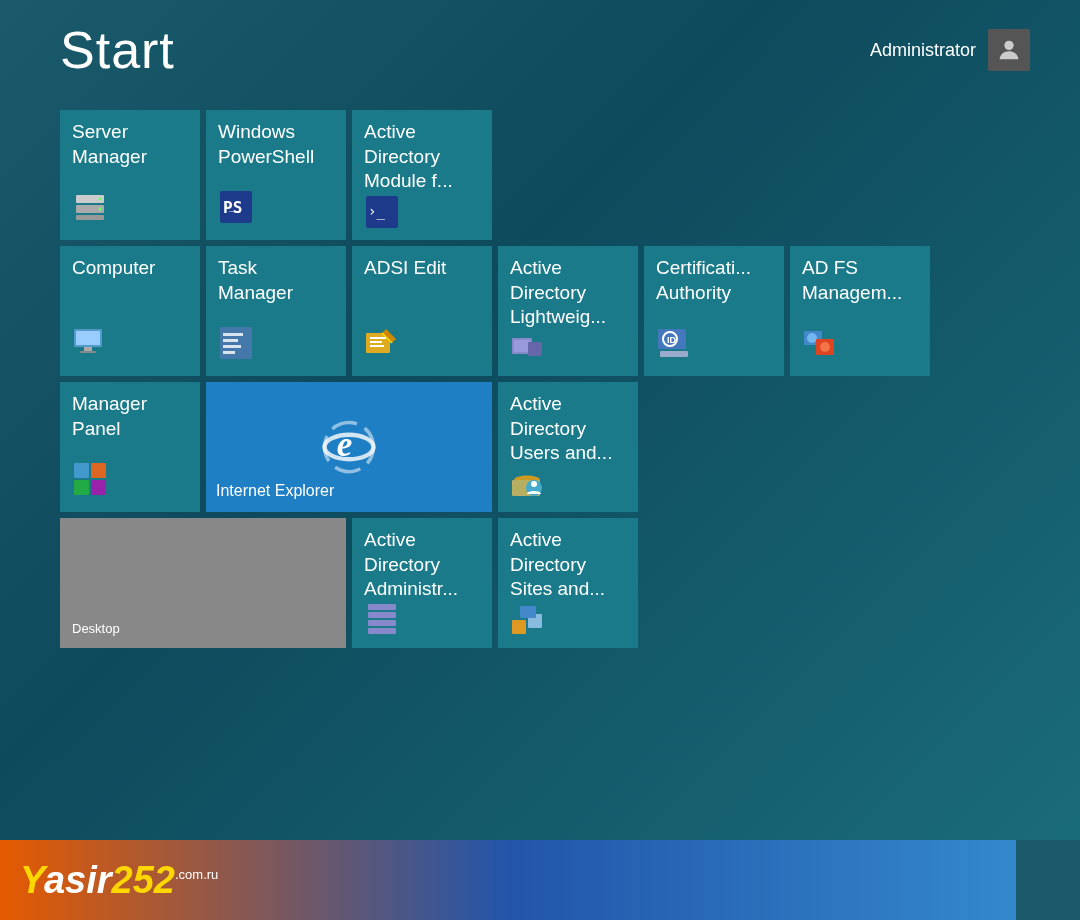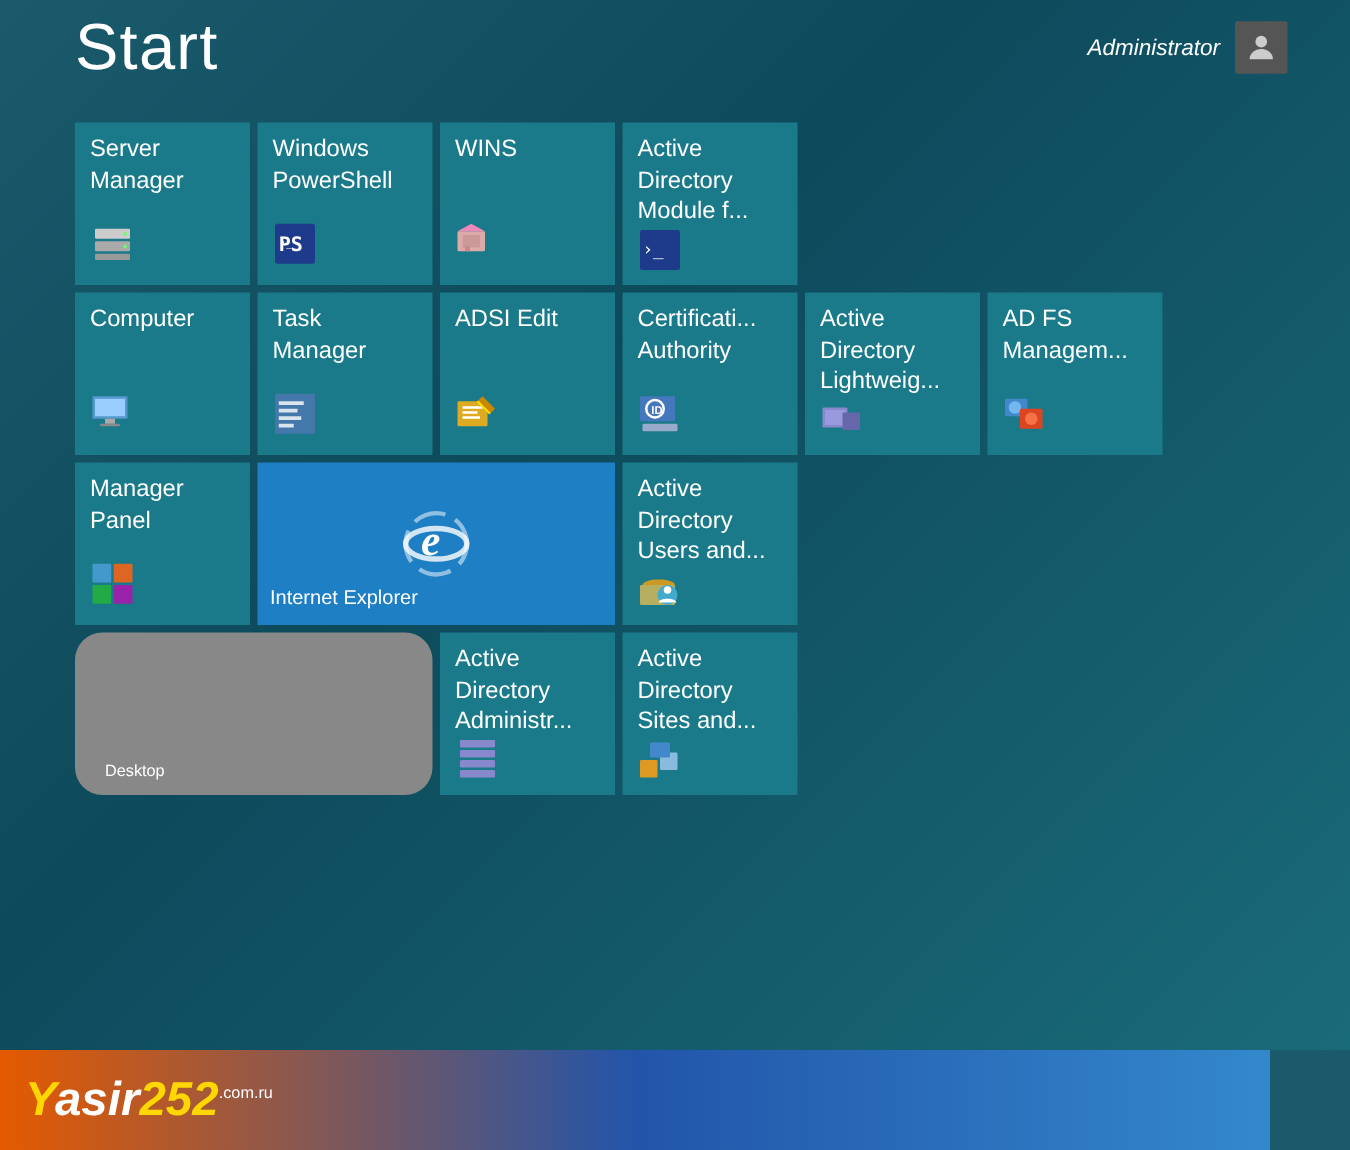--- a/index.html
+++ b/index.html
@@ -15,37 +15,36 @@
       width: 1080px;
       height: 840px;
       background: linear-gradient(135deg, #1a5a6b 0%, #0d4a5c 40%, #1a6b7a 100%);
       position: relative;
     }
 
     .header {
       display: flex;
       justify-content: space-between;
       align-items: center;
-      padding: 8px 50px 10px 60px;
+      padding: 20px 50px 10px 60px;
     }
 
     .start-title {
       color: white;
       font-size: 52px;
       font-weight: 200;
       letter-spacing: 1px;
     }
 
     .user-section {
       display: flex;
       align-items: center;
       gap: 12px;
       color: white;
       font-size: 18px;
-      font-style: italic;
     }
 
     .user-avatar {
       width: 42px;
       height: 42px;
       background: #555;
       border-radius: 2px;
       display: flex;
       align-items: center;
       justify-content: center;
@@ -104,22 +103,21 @@
       justify-content: flex-start;
       height: 50px;
       padding-bottom: 5px;
     }
 
     .desktop-tile {
       background: #999;
       display: flex;
       flex-direction: column;
       justify-content: flex-end;
-      padding: 10px 24px;
-      border-radius: 22px;
+      padding: 10px 12px;
     }
 
     .ie-tile {
       background: #1e7fc4;
       display: flex;
       flex-direction: column;
       align-items: center;
       justify-content: center;
       gap: 5px;
     }
@@ -175,31 +173,20 @@
         <span class="tile-label">Windows PowerShell</span>
         <div class="tile-icon">
           <svg class="svg-icon" viewBox="0 0 36 36">
             <rect x="2" y="2" width="32" height="32" rx="2" fill="#1e3a8a"></rect>
             <text x="5" y="24" font-size="16" fill="white" font-family="monospace" font-weight="bold">PS</text>
             <text x="5" y="20" font-size="10" fill="white" font-family="monospace">›_</text>
           </svg>
         </div>
       </div>
       <div class="tile tile-sm">
-        <span class="tile-label">WINS</span>
-        <div class="tile-icon">
-          <svg class="svg-icon" viewBox="0 0 36 36">
-            <rect x="2" y="8" width="22" height="16" rx="1" fill="#daa"></rect>
-            <rect x="6" y="11" width="14" height="10" fill="#c99"></rect>
-            <polygon points="2,8 13,2 24,8" fill="#e8b"></polygon>
-            <rect x="8" y="20" width="4" height="4" fill="#c88"></rect>
-          </svg>
-        </div>
-      </div>
-      <div class="tile tile-sm">
         <span class="tile-label">Active Directory Module f...</span>
         <div class="tile-icon">
           <svg class="svg-icon" viewBox="0 0 36 36">
             <rect x="2" y="2" width="32" height="32" rx="2" fill="#1e3a8a"></rect>
             <text x="4" y="22" font-size="14" fill="white" font-family="monospace">›_</text>
           </svg>
         </div>
       </div>
     </div>
 
@@ -234,37 +221,37 @@
             <rect x="2" y="8" width="24" height="20" rx="1" fill="#ddaa22"></rect>
             <line x1="6" y1="13" x2="22" y2="13" stroke="white" stroke-width="2"></line>
             <line x1="6" y1="17" x2="18" y2="17" stroke="white" stroke-width="2"></line>
             <line x1="6" y1="21" x2="20" y2="21" stroke="white" stroke-width="2"></line>
             <polygon points="22,4 32,14 28,18 18,8" fill="#cc8800"></polygon>
             <line x1="18" y1="8" x2="28" y2="18" stroke="#ffdd00" stroke-width="1.5"></line>
           </svg>
         </div>
       </div>
       <div class="tile tile-sm">
+        <span class="tile-label">Active Directory Lightweig...</span>
+        <div class="tile-icon">
+          <svg class="svg-icon" viewBox="0 0 36 36">
+            <rect x="2" y="8" width="20" height="16" rx="1" fill="#8888cc"></rect>
+            <rect x="4" y="10" width="16" height="12" fill="#aaaaee" opacity="0.5"></rect>
+            <rect x="18" y="12" width="14" height="14" rx="1" fill="#6666aa"></rect>
+          </svg>
+        </div>
+      </div>
+      <div class="tile tile-sm">
         <span class="tile-label">Certificati... Authority</span>
         <div class="tile-icon">
           <svg class="svg-icon" viewBox="0 0 36 36">
             <rect x="2" y="4" width="28" height="20" rx="1" fill="#4477bb"></rect>
             <circle cx="14" cy="14" r="7" fill="none" stroke="white" stroke-width="2"></circle>
             <text x="11" y="18" font-size="9" fill="white" font-weight="bold">ID</text>
             <rect x="4" y="26" width="28" height="6" rx="1" fill="#99aacc"></rect>
-          </svg>
-        </div>
-      </div>
-      <div class="tile tile-sm">
-        <span class="tile-label">Active Directory Lightweig...</span>
-        <div class="tile-icon">
-          <svg class="svg-icon" viewBox="0 0 36 36">
-            <rect x="2" y="8" width="20" height="16" rx="1" fill="#8888cc"></rect>
-            <rect x="4" y="10" width="16" height="12" fill="#aaaaee" opacity="0.5"></rect>
-            <rect x="18" y="12" width="14" height="14" rx="1" fill="#6666aa"></rect>
           </svg>
         </div>
       </div>
       <div class="tile tile-sm">
         <span class="tile-label">AD FS Managem...</span>
         <div class="tile-icon">
           <svg class="svg-icon" viewBox="0 0 36 36">
             <rect x="2" y="6" width="18" height="14" rx="1" fill="#4488cc"></rect>
             <circle cx="10" cy="13" r="5" fill="#88ccff" opacity="0.7"></circle>
             <rect x="14" y="14" width="18" height="16" rx="1" fill="#dd4422"></rect>

